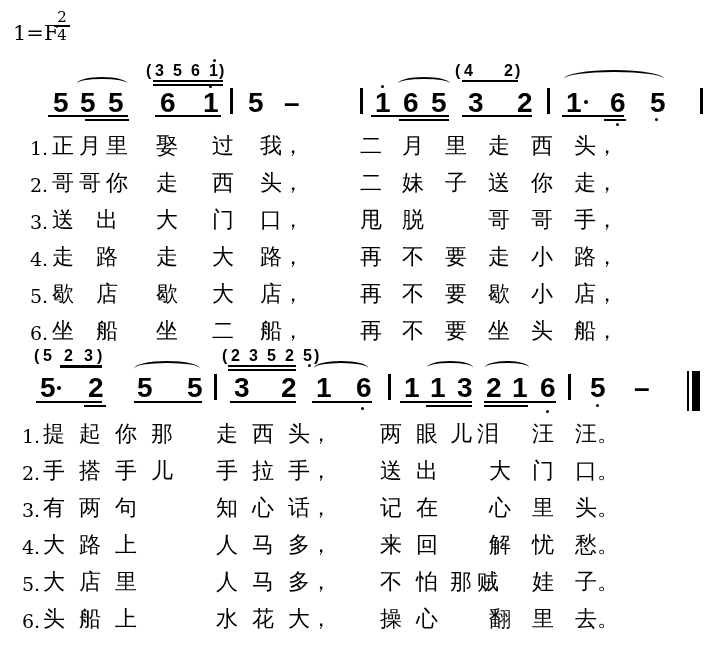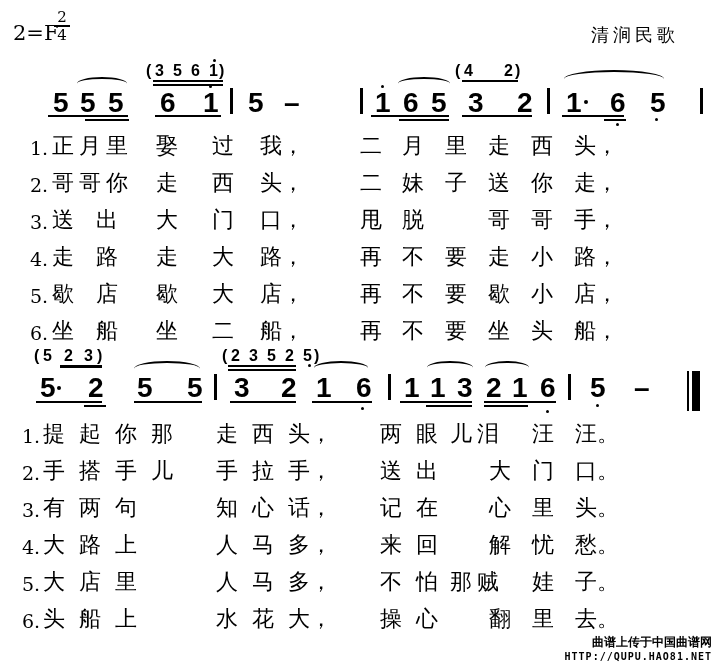--- a/index.html
+++ b/index.html
@@ -26,28 +26,27 @@
   .vnum{position:absolute;font:19px/26px "DejaVu Serif",serif;}
   .footer{position:absolute;right:8px;bottom:5px;text-align:right;
           font:bold 12px/13px "DejaVu Sans",sans-serif;}
   .footer .url{font:bold 10px/12px "DejaVu Sans Mono",monospace;letter-spacing:1px;margin-top:2px;}
 </style>
 </head>
 <body>
 
 <div class="page">
   <div class="keysig">
-    <span class="key">2=F</span>
+    <span class="key">1=F</span>
     <span class="frac">
       <span class="fnum">2</span>
       <span class="fbar"></span>
       <span class="fden">4</span>
     </span>
   </div>
-  <div class="credit">清涧民歌</div>
   <div id="score">
       <div class="rule" style="left: 48px; top: 115px; width: 80px; height: 2px;"></div>
       <div class="rule" style="left: 85px; top: 119px; width: 44px; height: 2px;"></div>
       <div class="rule" style="left: 155px; top: 115px; width: 66px; height: 2px;"></div>
       <div class="rule" style="left: 371px; top: 115px; width: 78px; height: 2px;"></div>
       <div class="rule" style="left: 399px; top: 119px; width: 50px; height: 2px;"></div>
       <div class="rule" style="left: 462px; top: 115px; width: 70px; height: 2px;"></div>
       <div class="rule" style="left: 562px; top: 115px; width: 62px; height: 2px;"></div>
       <div class="rule" style="left: 604px; top: 119px; width: 22px; height: 2px;"></div>
       <div class="rule" style="left: 153px; top: 80px; width: 70px; height: 2px;"></div>
@@ -288,17 +287,13 @@
       <span class="lyric" style="left: 115px; top: 606px;">上</span>
       <span class="lyric" style="left: 216px; top: 606px;">水</span>
       <span class="lyric" style="left: 252px; top: 606px;">花</span>
       <span class="lyric" style="left: 288px; top: 606px;">大，</span>
       <span class="lyric" style="left: 380px; top: 606px;">操</span>
       <span class="lyric" style="left: 416px; top: 606px;">心</span>
       <span class="lyric" style="left: 489px; top: 606px;">翻</span>
       <span class="lyric" style="left: 532px; top: 606px;">里</span>
       <span class="lyric" style="left: 575px; top: 606px;">去。</span>
     </div>
-  <div class="footer">
-    <div>曲谱上传于中国曲谱网</div>
-    <div class="url">HTTP://QUPU.HAO81.NET</div>
-  </div>
 </div>
 
 </body></html>

